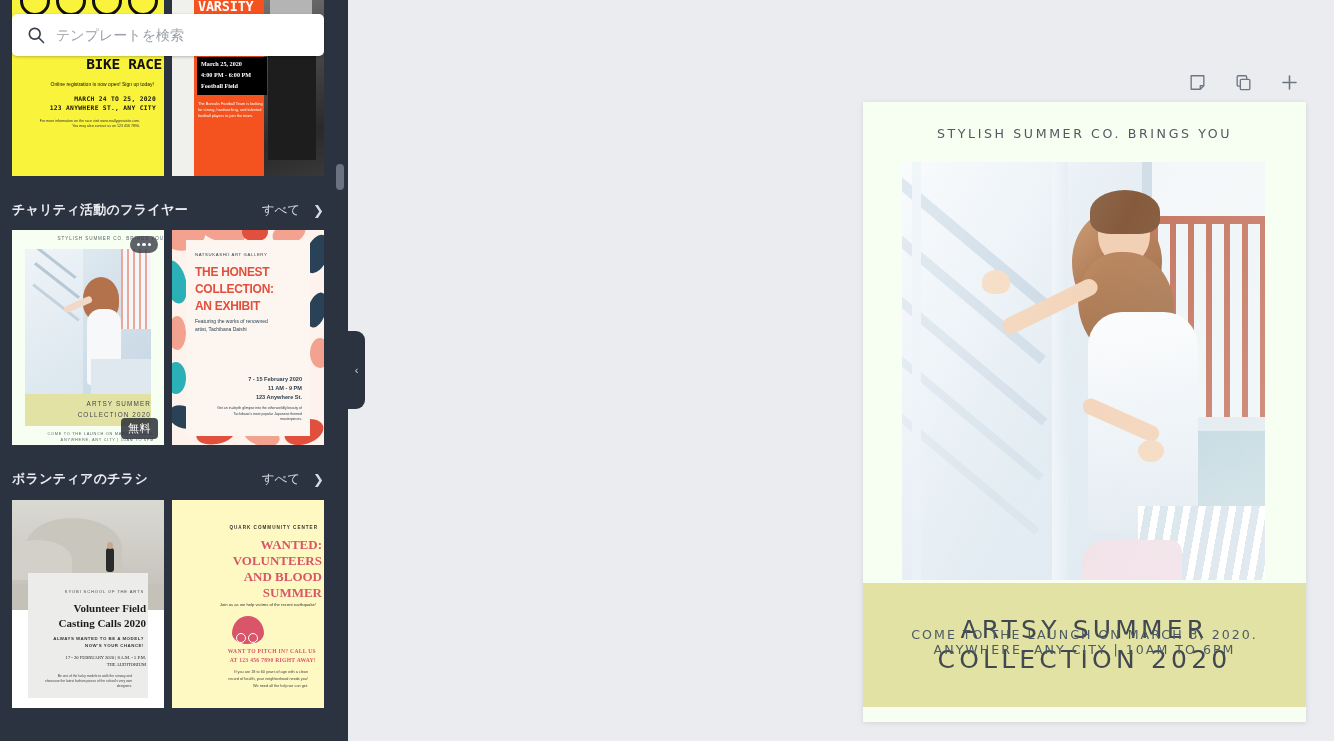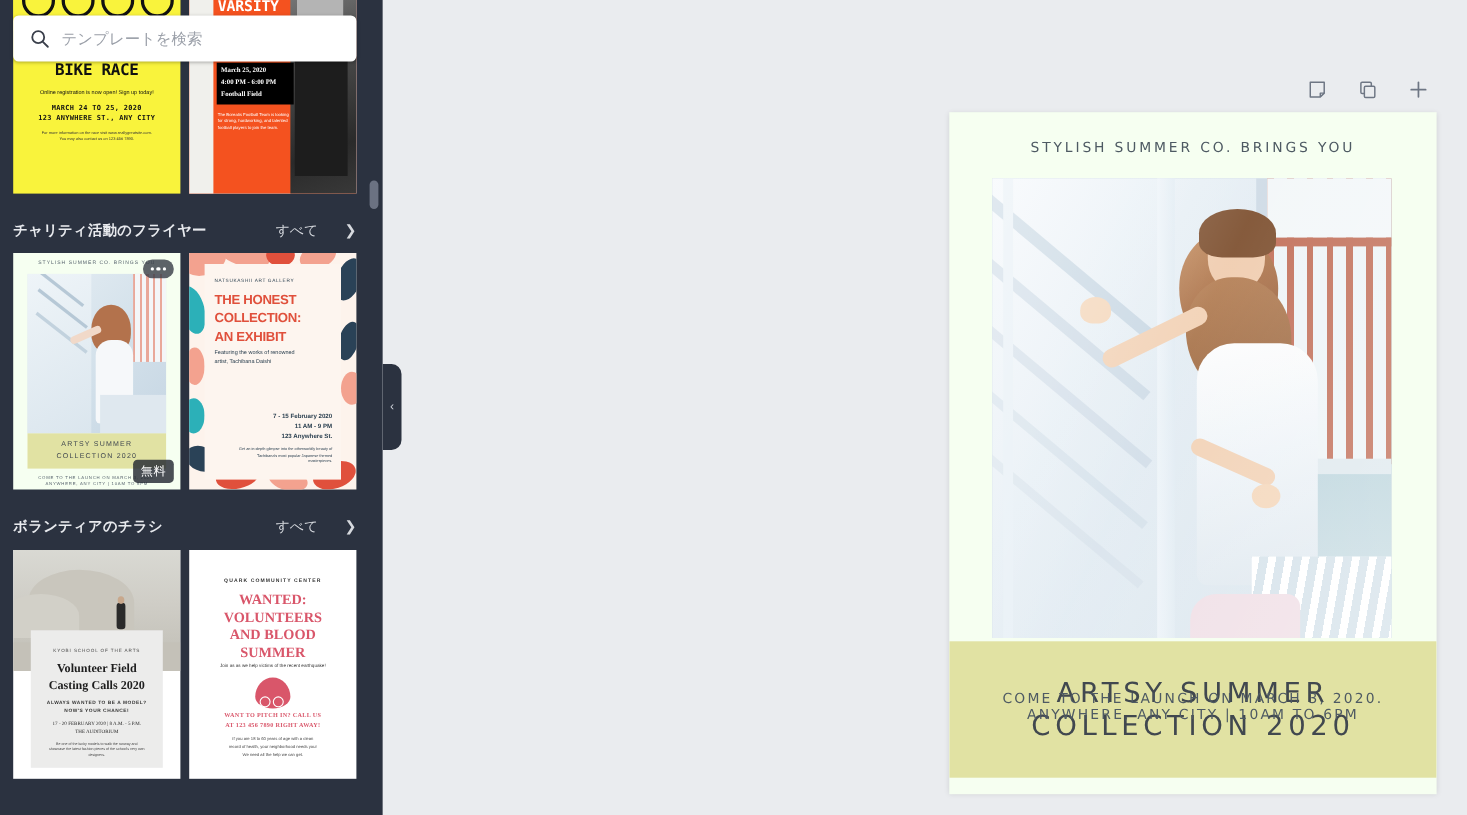--- a/index.html
+++ b/index.html
@@ -39,21 +39,21 @@
 
   #tpl-scroll {
     position: absolute; left: 0; top: 0; width: 348px; height: 741px;
   }
   .tpl-row { position: absolute; left: 0; width: 348px; }
   .sec-head {
     position: absolute; left: 12px; width: 312px; height: 24px;
     display: flex; align-items: center; justify-content: space-between;
   }
   .sec-title { color: #e8eaee; font-size: 13px; font-weight: bold; letter-spacing: .3px; }
-  .sec-all { color: #d6d9de; font-size: 12.5px; display: flex; align-items: center; gap: 24px; }
+  .sec-all { color: #d6d9de; font-size: 12.5px; display: flex; align-items: center; gap: 13px; }
   .sec-all .chev { font-size: 13px; color: #d6d9de; }
 
   .card {
     position: absolute; width: 152px; overflow: hidden;
     background: #fff; cursor: pointer;
   }
   .card-inner { position: absolute; inset: 0; }
 
   .badge-free {
     position: absolute; right: 6px; bottom: 6px;
@@ -146,21 +146,21 @@
   }
   #poster-body {
     position: absolute; left: 38px; top: 570px; width: 367px;
     text-align: center; color: #5a6169;
     font-size: 9.6px; line-height: 1.25;
     font-family: "DejaVu Sans", sans-serif;
   }
 
   
   .t-abs { position: absolute; }
-  .ctr { text-align: center; }
+  .ctr { text-align: right; }
 </style>
 </head>
 <body>
 
 <div id="app">
 
   <div id="sidebar">
 
     <div id="tpl-scroll">
 
@@ -306,21 +306,21 @@
             <div class="t-abs ctr" style="left:18px;top:102px;width:116px;font-size:11px;font-weight:bold;color:#1d1d1d;font-family:'Liberation Serif',serif;">Volunteer Field</div>
             <div class="t-abs ctr" style="left:18px;top:117px;width:116px;font-size:11px;font-weight:bold;color:#1d1d1d;font-family:'Liberation Serif',serif;">Casting Calls 2020</div>
             <div class="t-abs ctr" style="left:20px;top:136px;width:112px;font-size:4.4px;font-weight:bold;letter-spacing:.5px;color:#333;">ALWAYS WANTED TO BE A MODEL?</div>
             <div class="t-abs ctr" style="left:20px;top:143px;width:112px;font-size:4.4px;font-weight:bold;letter-spacing:.5px;color:#333;">NOW'S YOUR CHANCE!</div>
             <div class="t-abs ctr" style="left:18px;top:155px;width:116px;font-size:4.6px;color:#222;font-family:'Liberation Serif',serif;">17 - 20 FEBRUARY 2020 | 8 A.M. - 5 P.M.</div>
             <div class="t-abs ctr" style="left:18px;top:162px;width:116px;font-size:4.6px;color:#222;font-family:'Liberation Serif',serif;">THE AUDITORIUM</div>
             <div class="t-abs ctr" style="left:32px;top:174px;width:88px;font-size:3.3px;color:#444;line-height:1.55;">Be one of the lucky models to walk the runway and showcase the latest fashion pieces of the school's very own designers.</div>
           </div>
         </div>
 
-        <div class="card" style="left:172px; top:0; height:208px; background:#ffffff;padding-left:36px;">
+        <div class="card" style="left:172px; top:0; height:208px; background:#fef9c3;padding-left:36px;">
           <div class="card-inner">
             <div class="t-abs ctr" style="left:6px;top:25px;width:140px;font-size:4.6px;font-weight:bold;letter-spacing:1px;color:#333;">QUARK COMMUNITY CENTER</div>
             <div class="t-abs ctr" style="left:2px;top:37px;width:148px;font-size:13px;font-weight:bold;color:#d9566a;font-family:'Liberation Serif',serif;">WANTED:</div>
             <div class="t-abs ctr" style="left:2px;top:53px;width:148px;font-size:13px;font-weight:bold;color:#d9566a;font-family:'Liberation Serif',serif;">VOLUNTEERS</div>
             <div class="t-abs ctr" style="left:2px;top:69px;width:148px;font-size:13px;font-weight:bold;color:#d9566a;font-family:'Liberation Serif',serif;">AND BLOOD</div>
             <div class="t-abs ctr" style="left:2px;top:85px;width:148px;font-size:13px;font-weight:bold;color:#d9566a;font-family:'Liberation Serif',serif;">SUMMER</div>
             <div class="t-abs ctr" style="left:8px;top:102px;width:136px;font-size:4.2px;color:#333;">Join as as we help victims of the recent earthquake!</div>
 
             <div class="t-abs" style="left:60px;top:116px;width:32px;height:28px;background:#d9566a;border-radius:50% 50% 50% 50%/62% 62% 38% 38%;"></div>
             <div class="t-abs" style="left:64px;top:133px;width:10px;height:10px;border:1.6px solid #fff;border-radius:50%;"></div>

